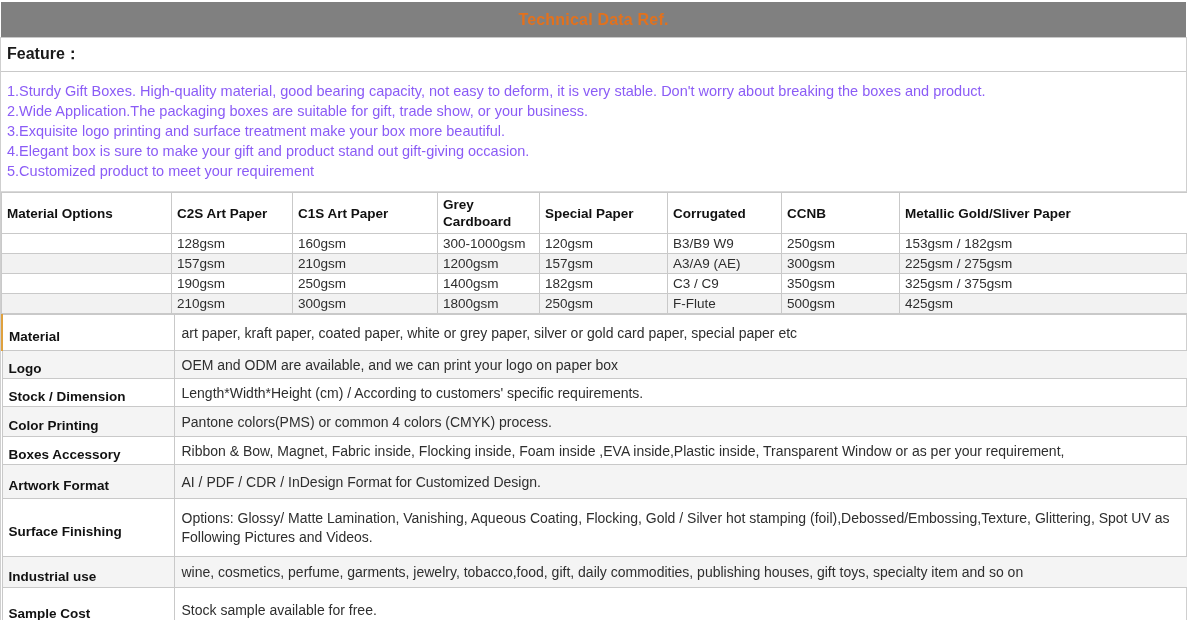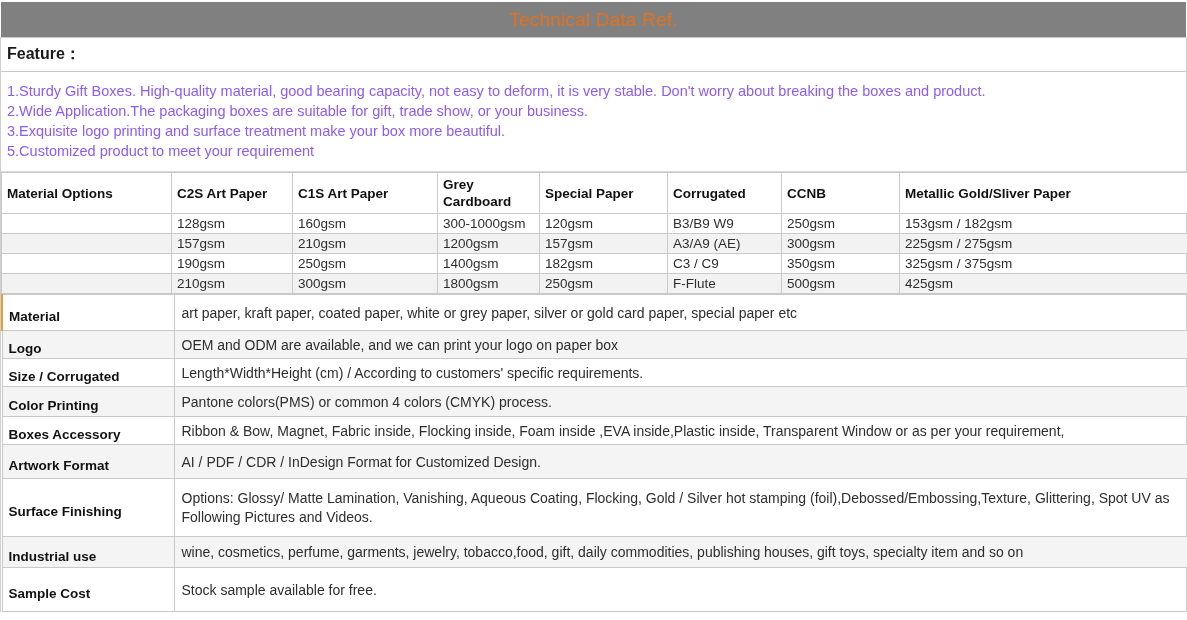--- a/index.html
+++ b/index.html
@@ -5,21 +5,21 @@
   * { box-sizing: border-box; margin: 0; padding: 0; }
   html, body { width: 1187px; background: #fff; font-family: "Liberation Sans", sans-serif; }
   body { border-top: 2px solid #fff; }
 
   .title-bar {
     height: 35px; margin: 0 1px;
     background: #808080;
     display: flex; align-items: center; justify-content: center;
   }
   .title-bar .title {
-    color: #E2711D; font-size: 19px; font-weight: normal;
+    color: #E2711D; font-size: 16px; font-weight: bold;
     letter-spacing: 0.2px;
   }
 
   .content { border-left: 1px solid #cfcfcf; border-right: 1px solid #cfcfcf; }
 
   .feature-head {
     border-top: 1px solid #c9c9c9; border-bottom: 1px solid #c9c9c9;
     height: 35px; display: flex; align-items: center;
     padding-left: 6px;
     font-size: 16px; font-weight: bold; color: #1a1a1a;
@@ -75,20 +75,21 @@
 </div>
 
 <div class="content">
 
   <div class="feature-head">Feature：</div>
 
   <div class="feature-body">
     <div>1.Sturdy Gift Boxes. High-quality material, good bearing capacity, not easy to deform, it is very stable. Don't worry about breaking the boxes and product.</div>
     <div>2.Wide Application.The packaging boxes are suitable for gift, trade show, or your business.</div>
     <div>3.Exquisite logo printing and surface treatment make your box more beautiful.</div>
+    <div>4.Elegant box is sure to make your gift and product stand out gift-giving occasion.</div>
     <div>5.Customized product to meet your requirement</div>
   </div>
 
   <table class="materials">
     <colgroup>
       <col style="width:170px">
         <col style="width:121px">
         <col style="width:145px">
         <col style="width:102px">
       <col style="width:128px">
@@ -160,21 +161,21 @@
     <tbody>
       <tr class="r-material">
         <td class="lbl">Material</td>
         <td class="val">art paper, kraft paper, coated paper, white or grey paper, silver or gold card paper, special paper etc</td>
       </tr>
       <tr class="r-logo">
         <td class="lbl">Logo</td>
         <td class="val">OEM and ODM are available, and we can print your logo on paper box</td>
       </tr>
       <tr class="r-size">
-        <td class="lbl">Size / Corrugated</td>
+        <td class="lbl">Stock / Dimension</td>
         <td class="val">Length*Width*Height (cm) / According to customers' specific requirements.</td>
       </tr>
       <tr class="r-color">
         <td class="lbl">Color Printing</td>
         <td class="val">Pantone colors(PMS) or common 4 colors (CMYK) process.</td>
       </tr>
       <tr class="r-access">
         <td class="lbl">Boxes Accessory</td>
         <td class="val">Ribbon &amp; Bow, Magnet, Fabric inside, Flocking inside, Foam inside ,EVA inside,Plastic inside, Transparent Window or as per your requirement,</td>
       </tr>

